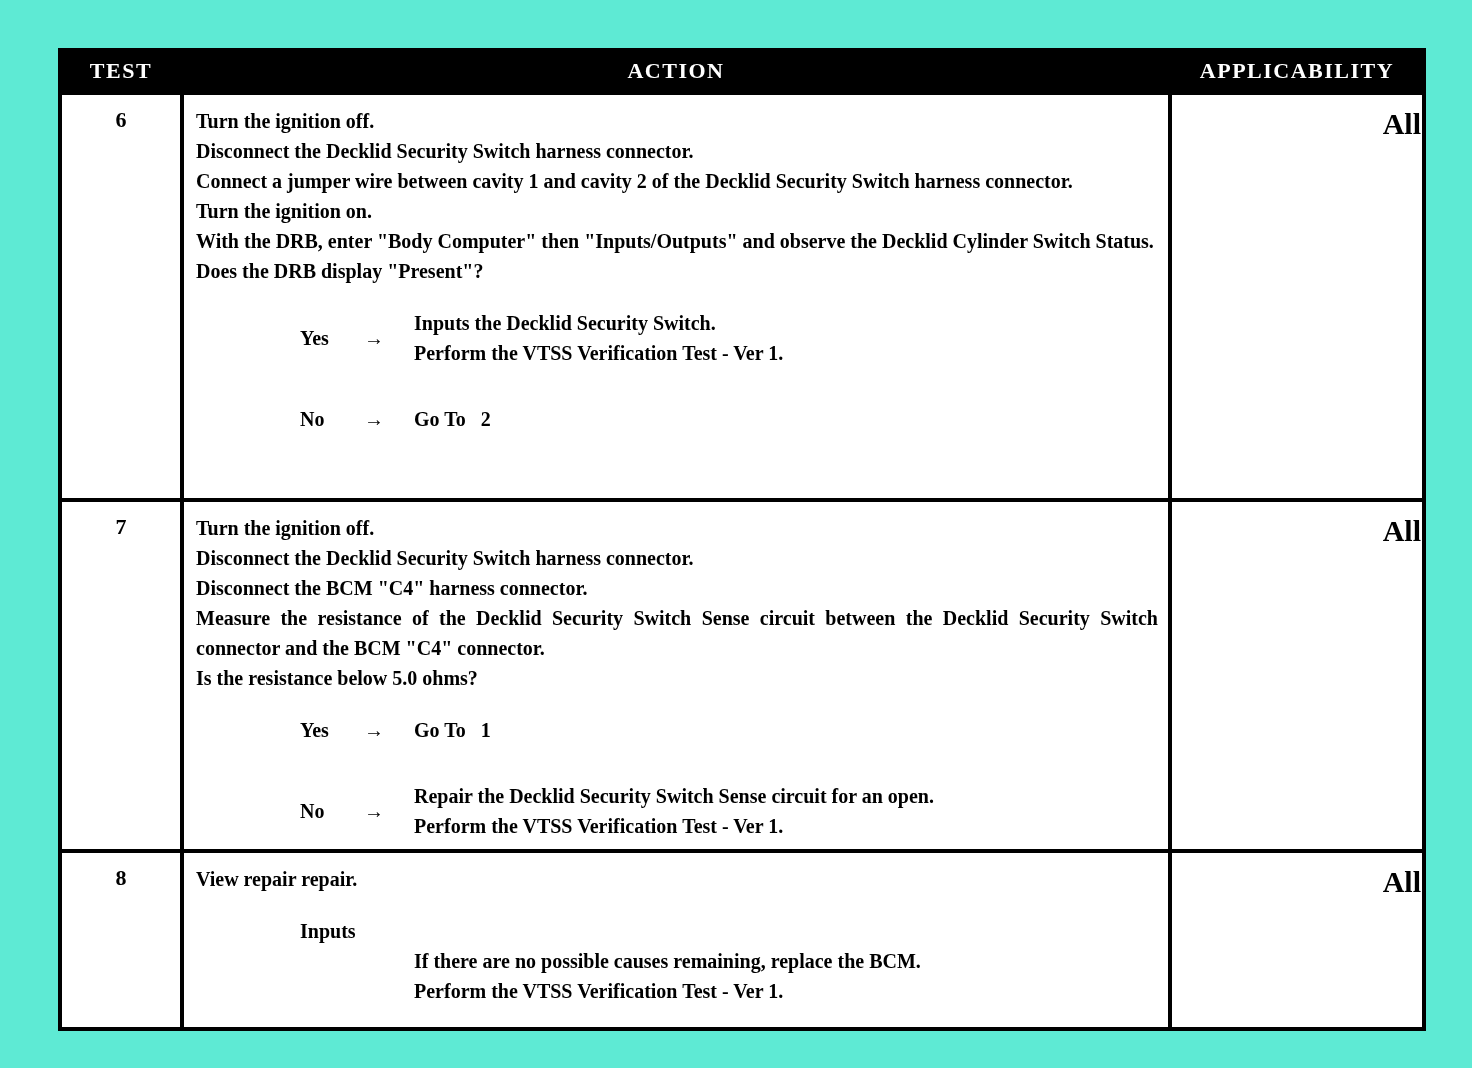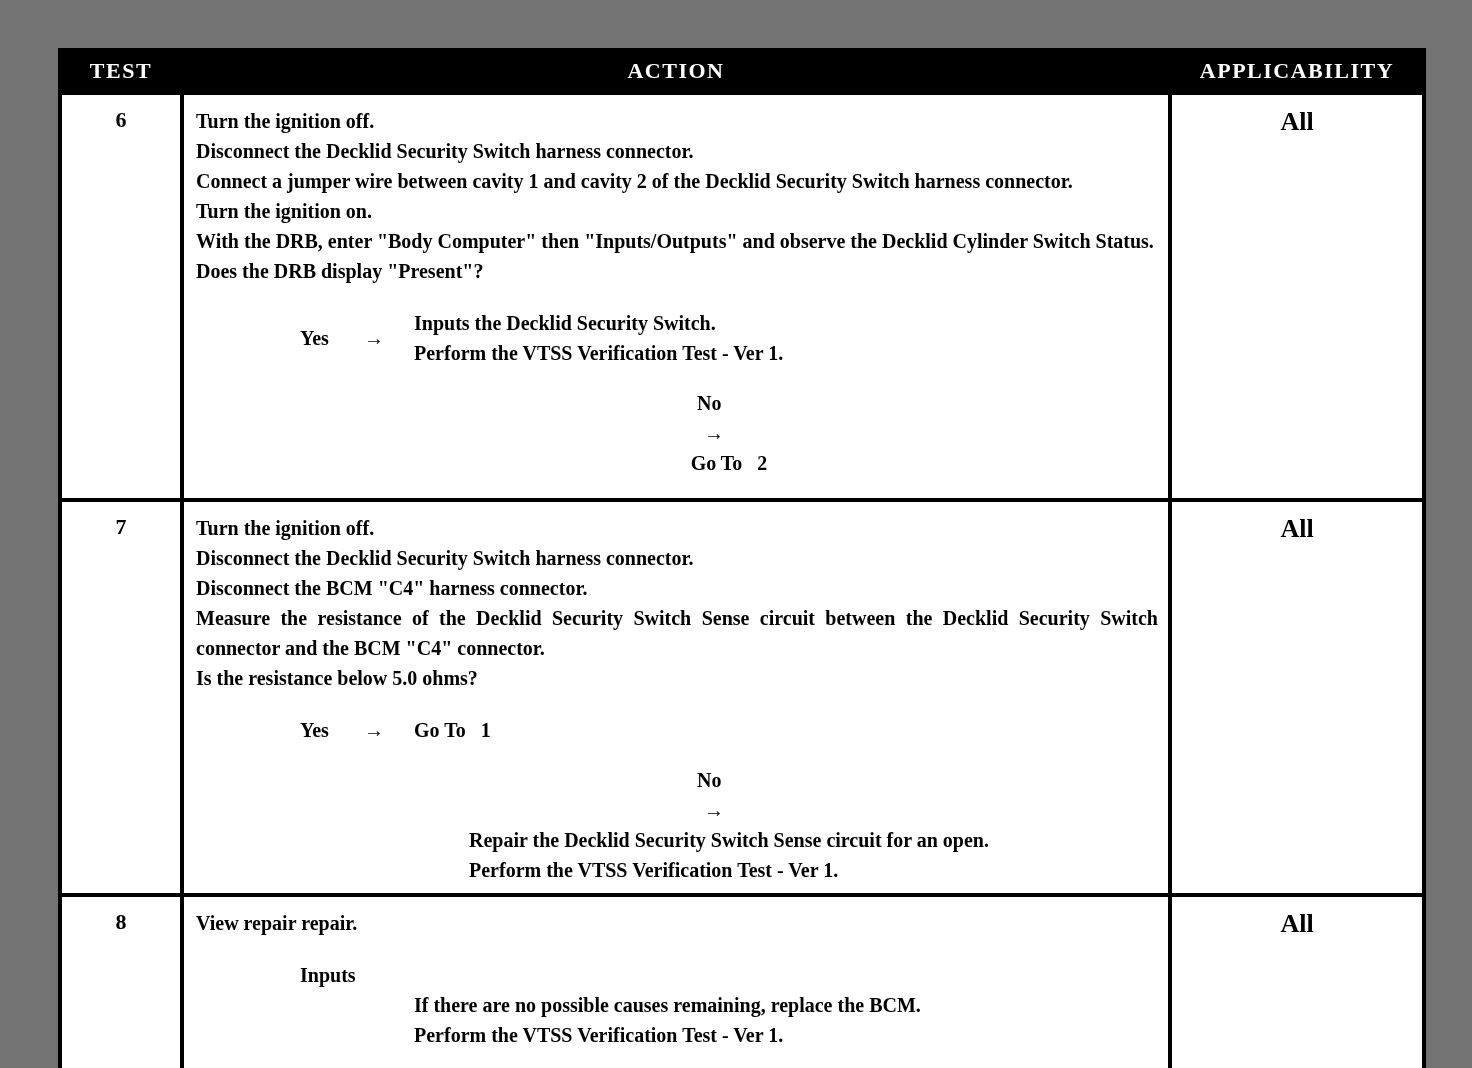--- a/index.html
+++ b/index.html
@@ -3,21 +3,21 @@
 <meta charset="utf-8">
 <style>
   html,body{margin:0;padding:0;}
   body{
     width:1472px;height:1068px;
     background:#ffffff;
     font-family:"Liberation Serif","DejaVu Serif",serif;
     color:#000;
     font-weight:700;
   }
-  .page{position:relative;width:1472px;height:1068px;background:#737373;overflow:hidden;text-decoration:underline;}
+  .page{position:relative;width:1472px;height:1068px;background:#5eead4;overflow:hidden;text-decoration:underline;}
   table.diag{
     position:absolute;left:58px;top:48px;
     width:1364px;
     border-collapse:collapse;
     table-layout:fixed;
   }
   table.diag th, table.diag td{
     border:4px solid #000;
   }
   thead th{
@@ -36,34 +36,34 @@
     text-align:center;
     font-size:22px;
     padding-top:12px;
   }
   .action-cell{
     padding:11px 10px 8px 12px;
     font-size:20px;
     line-height:30px;
   }
   .app-cell{
-    text-align:center;
-    font-size:26px;
+    text-align:right;
+    font-size:30px;
     padding-top:12px;
   }
   .para .step{
     text-align:justify;
   }
   .decisions{margin-top:22px;}
   .decision{
     display:flex;
     align-items:center;
     padding-left:104px;
   }
-  .decision + .decision{margin-top:20px;flex-direction:column;}
+  .decision + .decision{margin-top:36px;}
   .dlabel{flex:none;width:64px;}
   .darrow{flex:none;width:50px;}
   .dlines{flex:1;}
   .dlines div{white-space:pre-wrap;}
   .decision.own-line{display:block;}
   .decision.own-line .dlabel{display:block;width:auto;}
   .decision.own-line .dlines{margin-left:114px;}
 </style>
 </head>
 <body>

